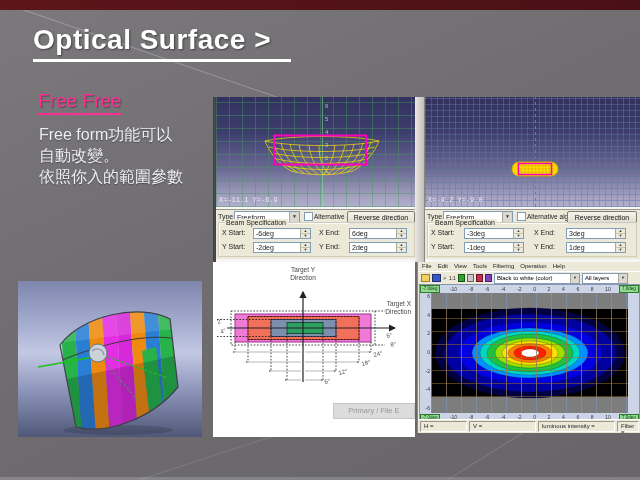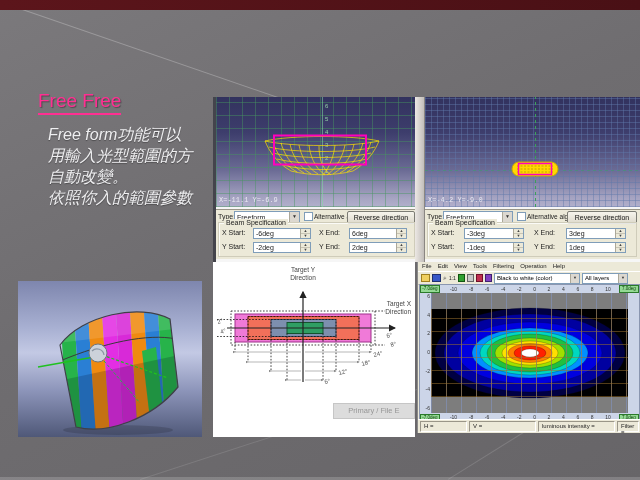--- a/index.html
+++ b/index.html
@@ -10,22 +10,22 @@
   .diag{position:absolute;height:1px;background:rgba(255,255,255,.25);transform-origin:0 0;}
 
   
   #topbar{left:0;top:0;width:640px;height:10px;background:linear-gradient(90deg,#5c151b,#491015);}
 
   
   #title{left:33px;top:24px;color:#fff;font-size:28px;font-weight:bold;letter-spacing:.5px;
     padding-bottom:3px;border-bottom:3px solid #fff;min-width:258px;text-shadow:1px 1px 2px rgba(0,0,0,.45);}
   #freeform{left:38px;top:90px;color:#ff2f92;font-size:19px;border-bottom:2px solid #ff2f92;
     padding-bottom:1px;text-shadow:1px 1px 1px rgba(0,0,0,.35);}
-  #bodytext{left:48px;top:124px;width:184px;color:#efeff1;font-size:16px;line-height:21px;
-    white-space:nowrap;text-shadow:0 1px 1px rgba(0,0,0,.35);font-style:italic;}
+  #bodytext{left:39px;top:124px;width:184px;color:#efeff1;font-size:16px;line-height:21px;
+    white-space:nowrap;text-shadow:0 1px 1px rgba(0,0,0,.35);}
 
   
   #img3d{left:18px;top:281px;width:184px;height:156px;
     background:linear-gradient(180deg,#7e86ae 0%,#a8b0d2 30%,#c3c9e4 46%,#8d95ba 70%,#4f5878 100%);}
 
   
   .cadgrid{position:absolute;left:0;top:0;right:0;height:110px;
     background:
       repeating-linear-gradient(90deg,rgba(70,150,95,.45) 0 1px,transparent 1px 13px),
       repeating-linear-gradient(0deg,rgba(70,150,95,.45) 0 1px,transparent 1px 13px),
@@ -95,25 +95,25 @@
 
 <div id="slide">
 
   <div class="diag" style="left:8px;top:4px;width:700px;transform:rotate(19deg);"></div>
   <div class="diag" style="left:140px;top:479px;width:420px;transform:rotate(-18deg);background:rgba(255,255,255,.12);"></div>
   <div class="diag" style="left:448px;top:479px;width:240px;transform:rotate(-32deg);background:rgba(255,255,255,.14);"></div>
   <div class="abs" style="left:0;top:477px;width:640px;height:3px;background:rgba(255,255,255,.18);"></div>
 
   <div class="abs" id="topbar"></div>
 
+  <div class="abs" id="title">Optical Surface &gt;</div>
   <div class="abs" id="freeform">Free Free</div>
 
   <div class="abs" id="bodytext">
     <div>Free form功能可以</div>
-    <div>用輸入光型範圍的方</div>
     <div>自動改變。</div>
     <div>依照你入的範圍參數</div>
   </div>
 
   <div class="abs" id="img3d">
     <svg width="184" height="156" viewBox="0 0 184 156">
       <ellipse cx="100" cy="149" rx="55" ry="5" fill="rgba(0,0,0,.15)"></ellipse>
       <defs>
         <clipPath id="sheet">
             <path d="M42,64 C64,34 122,22 152,38 L160,106 C134,138 88,154 58,146 Z"></path>

